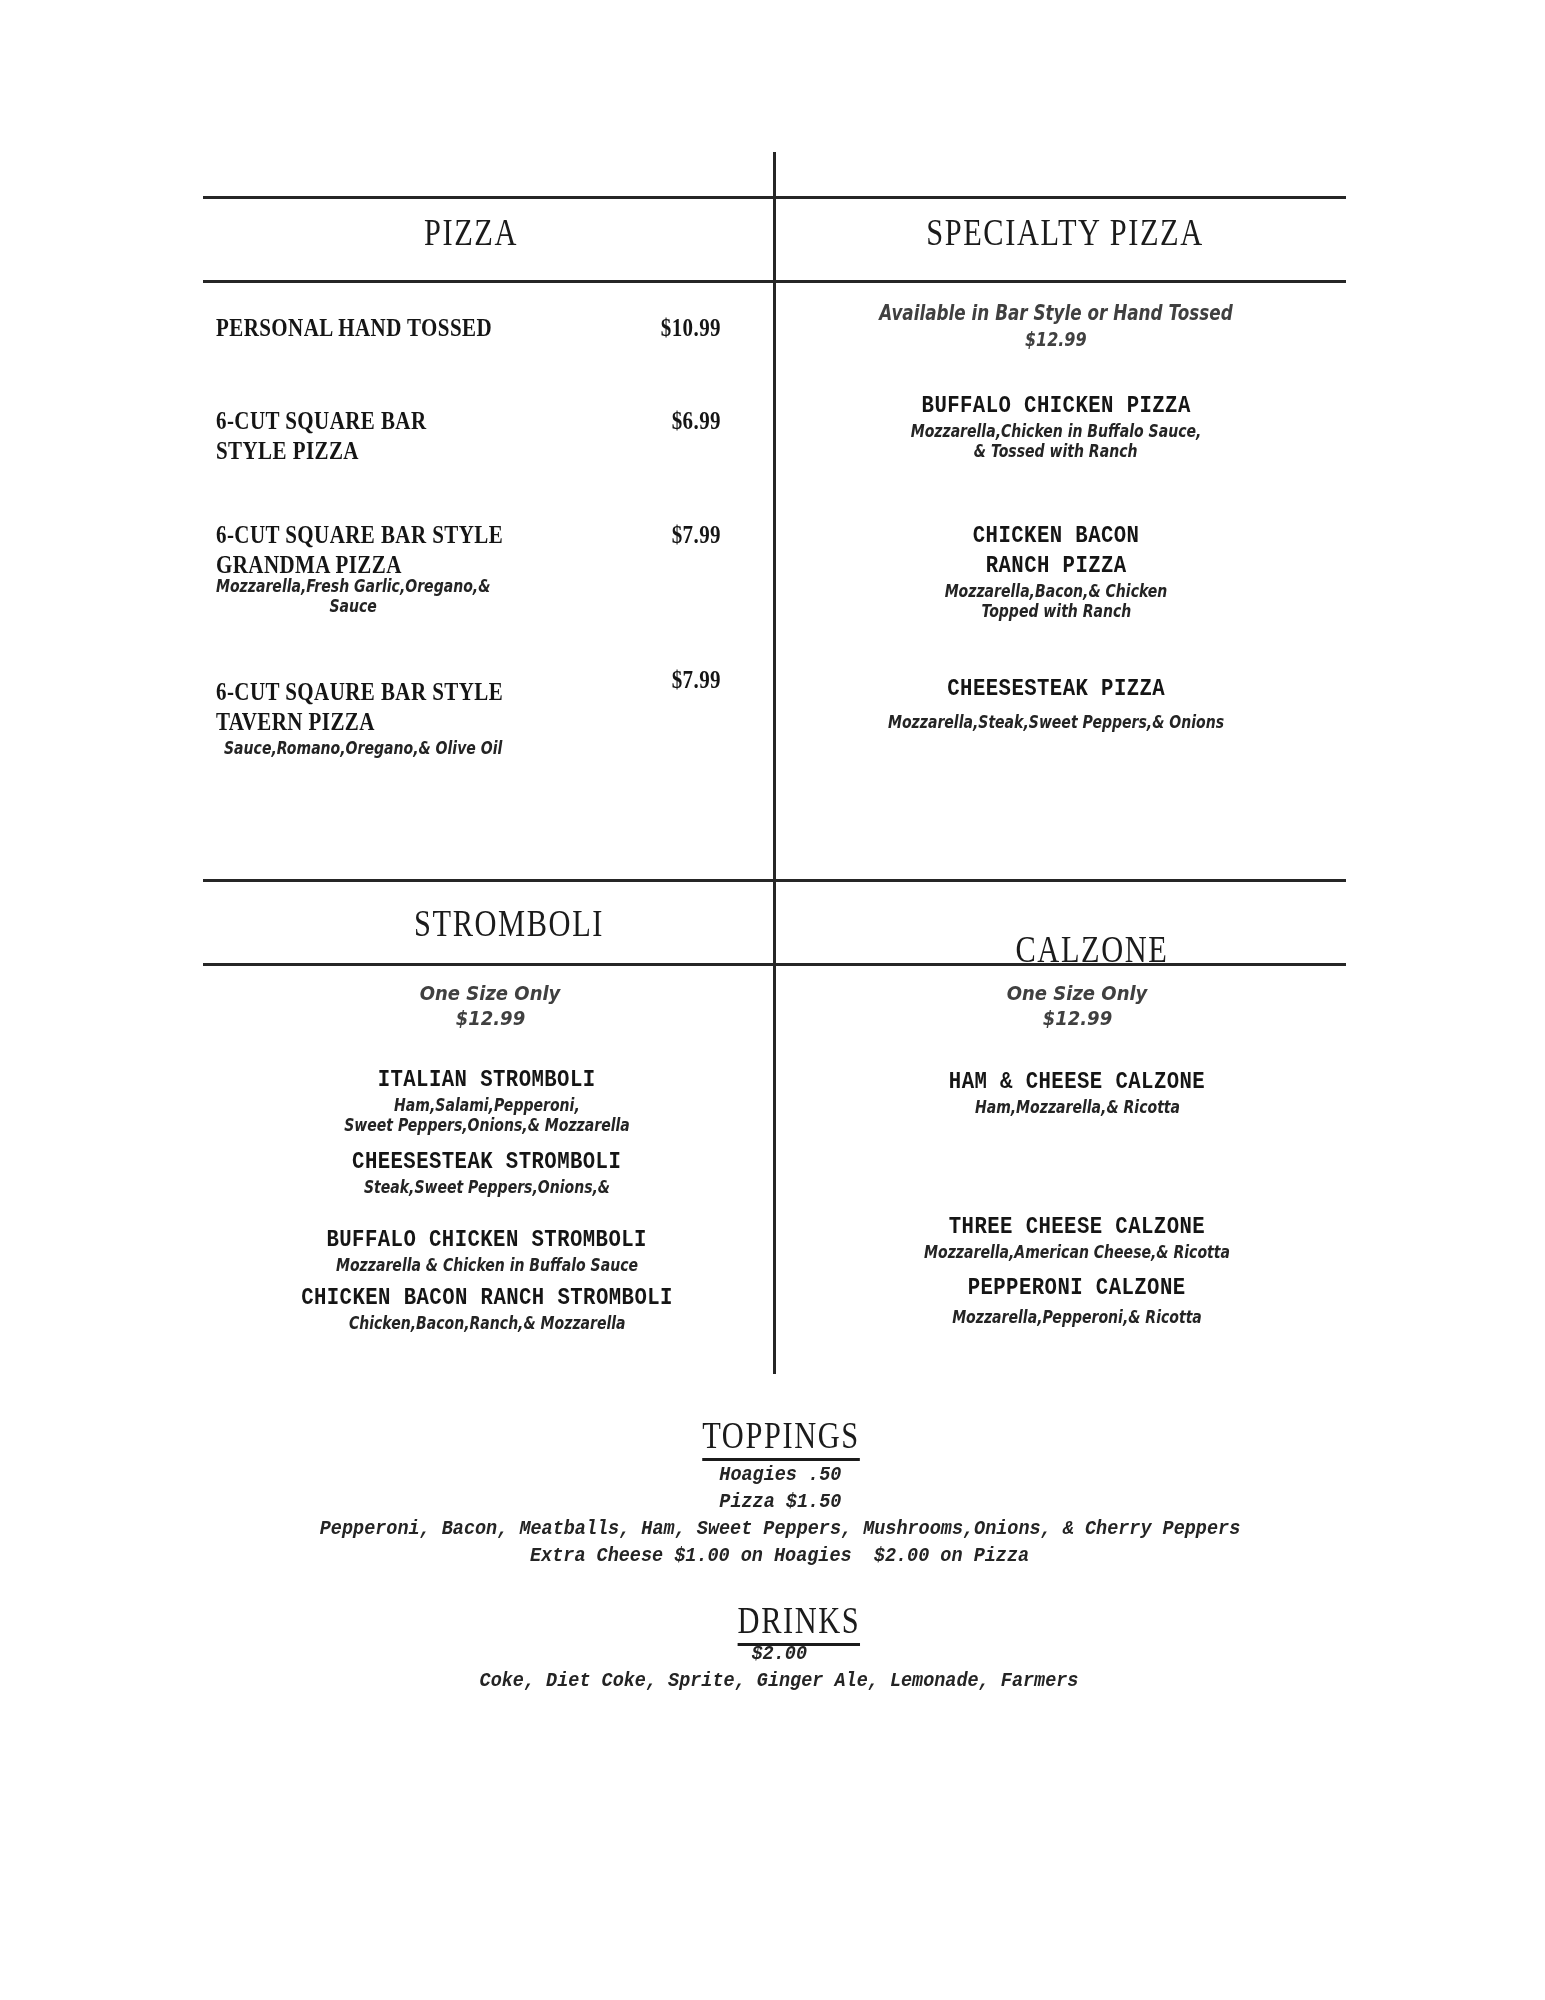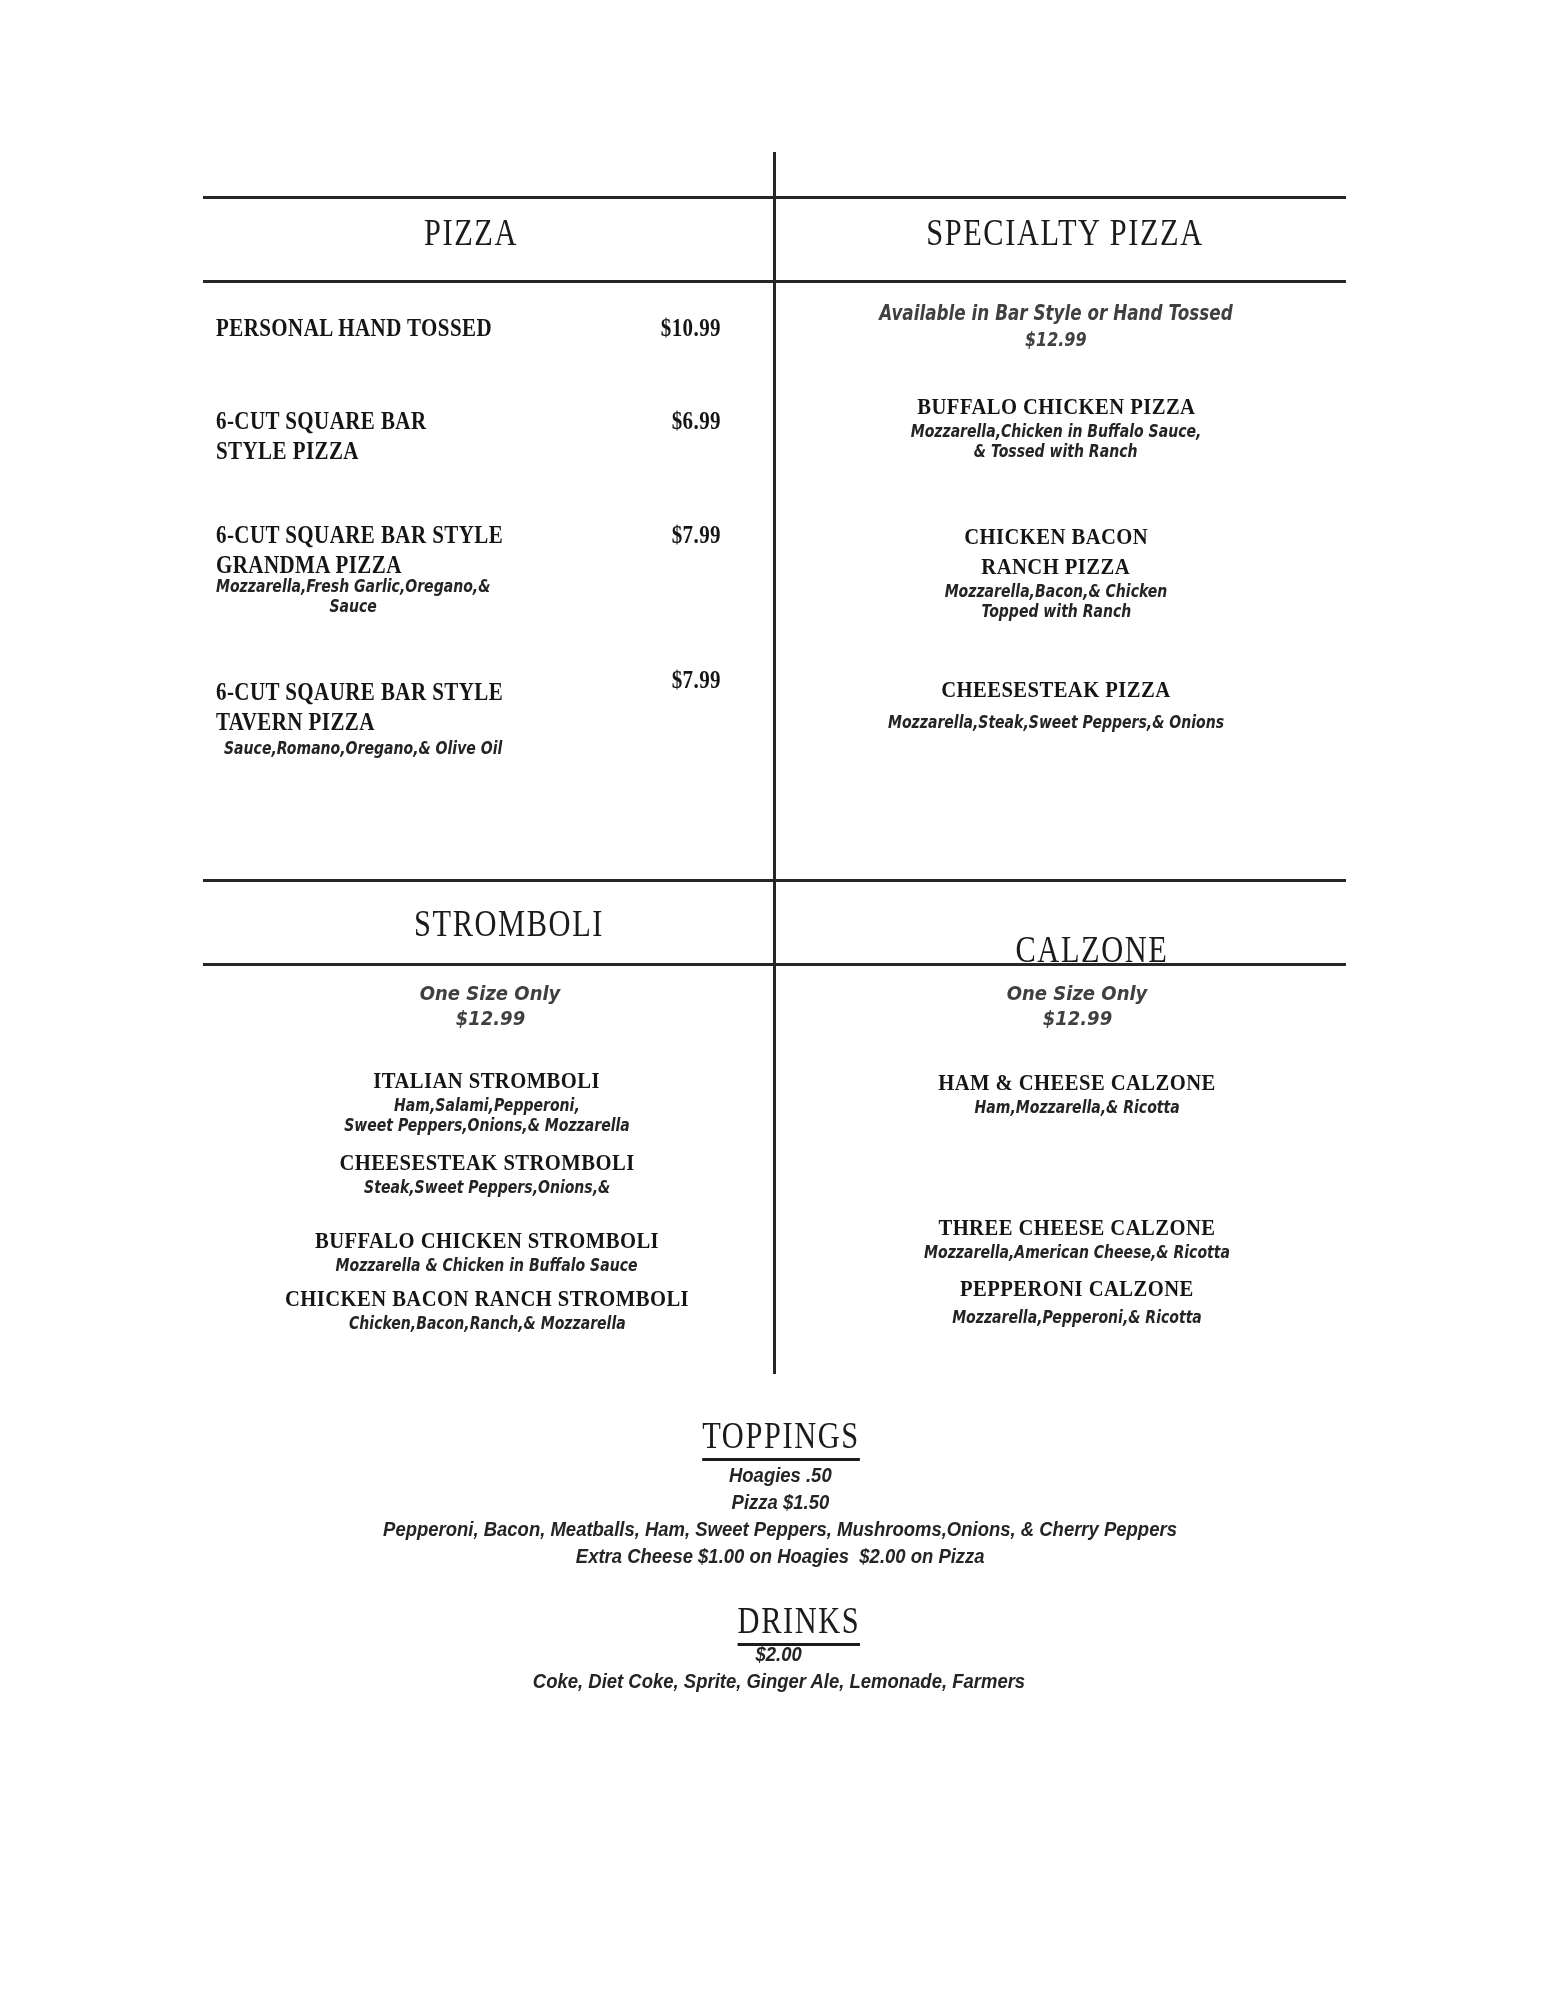--- a/index.html
+++ b/index.html
@@ -5,27 +5,27 @@
   html,body{margin:0;padding:0;background:#ffffff;}
   .page{position:relative;width:1545px;height:1720px;background:#ffffff;overflow:hidden;
         font-family:"Liberation Serif",serif;color:#1b1b1b;}
   .rule{position:absolute;background:#262626;height:3px;}
   .vrule{position:absolute;background:#262626;width:3px;}
 
   .title{font-family:"Liberation Serif",serif;font-size:38px;line-height:38px;
          letter-spacing:2px;color:#1b1b1b;white-space:nowrap;}
   .nm{font-family:"Liberation Serif",serif;font-weight:700;font-size:25px;line-height:30px;
       letter-spacing:.5px;color:#151515;white-space:nowrap;}
-  .nmc{font-family:Liberation Serif, serif;font-weight:700;font-size:24px;line-height:30px;
+  .nmc{font-family:Liberation Mono, monospace;font-weight:700;font-size:24px;line-height:30px;
        letter-spacing:.5px;color:#151515;white-space:nowrap;}
   .ds{font-family:"DejaVu Sans",sans-serif;font-style:italic;font-weight:700;
       font-size:18px;line-height:20px;color:#242424;white-space:nowrap;}
   .sub{font-family:"DejaVu Sans",sans-serif;font-style:italic;font-weight:700;
        font-size:20px;line-height:26px;color:#404040;white-space:nowrap;}
-  .bt{font-family:Liberation Sans, sans-serif;font-style:italic;font-weight:700;
+  .bt{font-family:Liberation Mono, monospace;font-style:italic;font-weight:700;
       font-size:21px;line-height:27px;color:#242424;white-space:pre;}
 
   .cc{display:inline-block;transform-origin:50% 50%;}
   .cl{display:inline-block;transform-origin:0 50%;}
   .s80{transform:scaleX(.80);}
   .s84{transform:scaleX(.84);}
   .s86{transform:scaleX(.86);}
   .s78{transform:scaleX(.78);}
   .s88{transform:scaleX(.88);}
   .s90{transform:scaleX(.90);}

